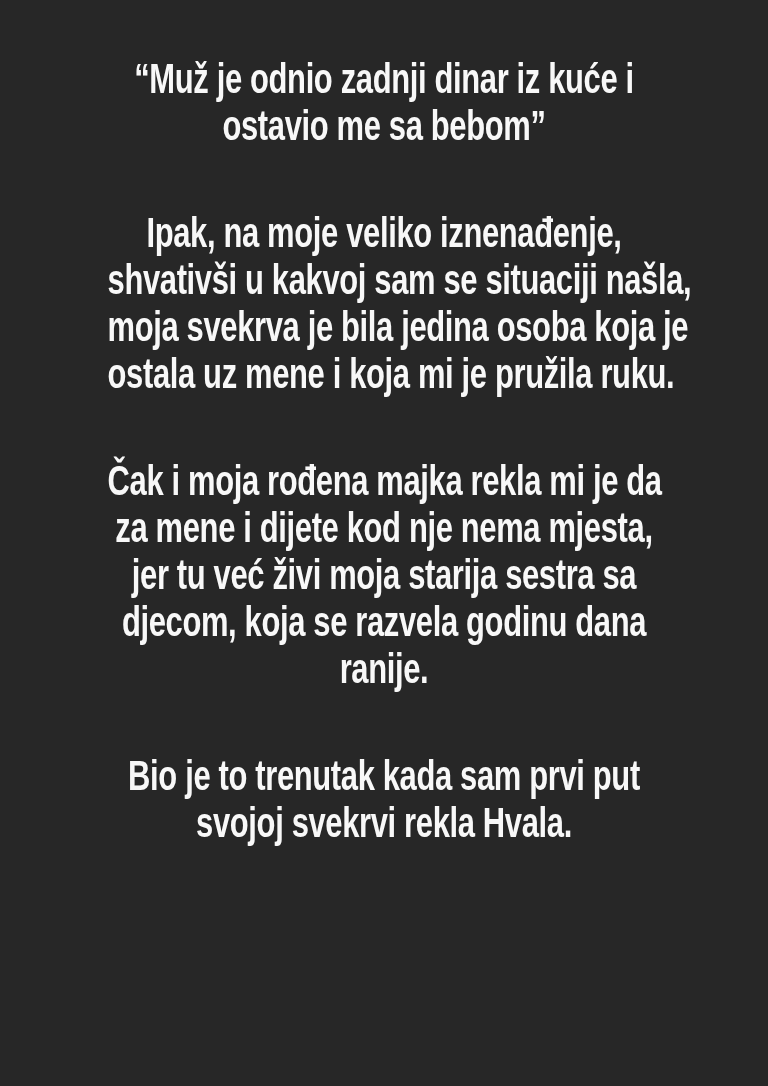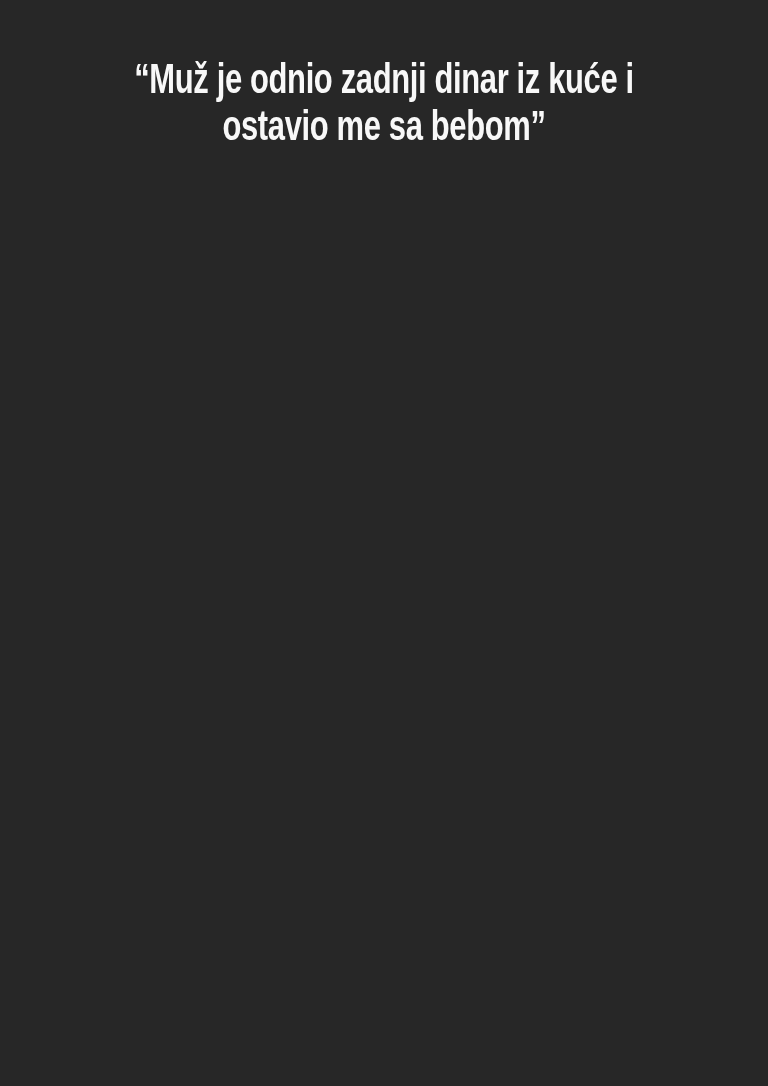--- a/index.html
+++ b/index.html
@@ -39,17 +39,34 @@
 </head>
 <body style="background: rgb(39, 39, 39);">
 
 <div class="quote-card" style="background: rgb(39, 39, 39); color: rgb(248, 248, 248);">
 
   <div class="quote-paragraph">
     <div class="quote-line">“Muž je odnio zadnji dinar iz kuće i</div>
     <div class="quote-line">ostavio me sa bebom”</div>
   </div>
 
+  <div class="quote-paragraph">
+    <div class="quote-line">Ipak, na moje veliko iznenađenje,</div>
+    <div class="quote-line">shvativši u kakvoj sam se situaciji našla,</div>
+    <div class="quote-line">moja svekrva je bila jedina osoba koja je</div>
+    <div class="quote-line">ostala uz mene i koja mi je pružila ruku.</div>
+  </div>
 
+  <div class="quote-paragraph">
+    <div class="quote-line">Čak i moja rođena majka rekla mi je da</div>
+    <div class="quote-line">za mene i dijete kod nje nema mjesta,</div>
+    <div class="quote-line">jer tu već živi moja starija sestra sa</div>
+    <div class="quote-line">djecom, koja se razvela godinu dana</div>
+    <div class="quote-line">ranije.</div>
+  </div>
 
+  <div class="quote-paragraph">
+    <div class="quote-line">Bio je to trenutak kada sam prvi put</div>
+    <div class="quote-line">svojoj svekrvi rekla Hvala.</div>
+  </div>
 
 
 </div>
 
 </body></html>

